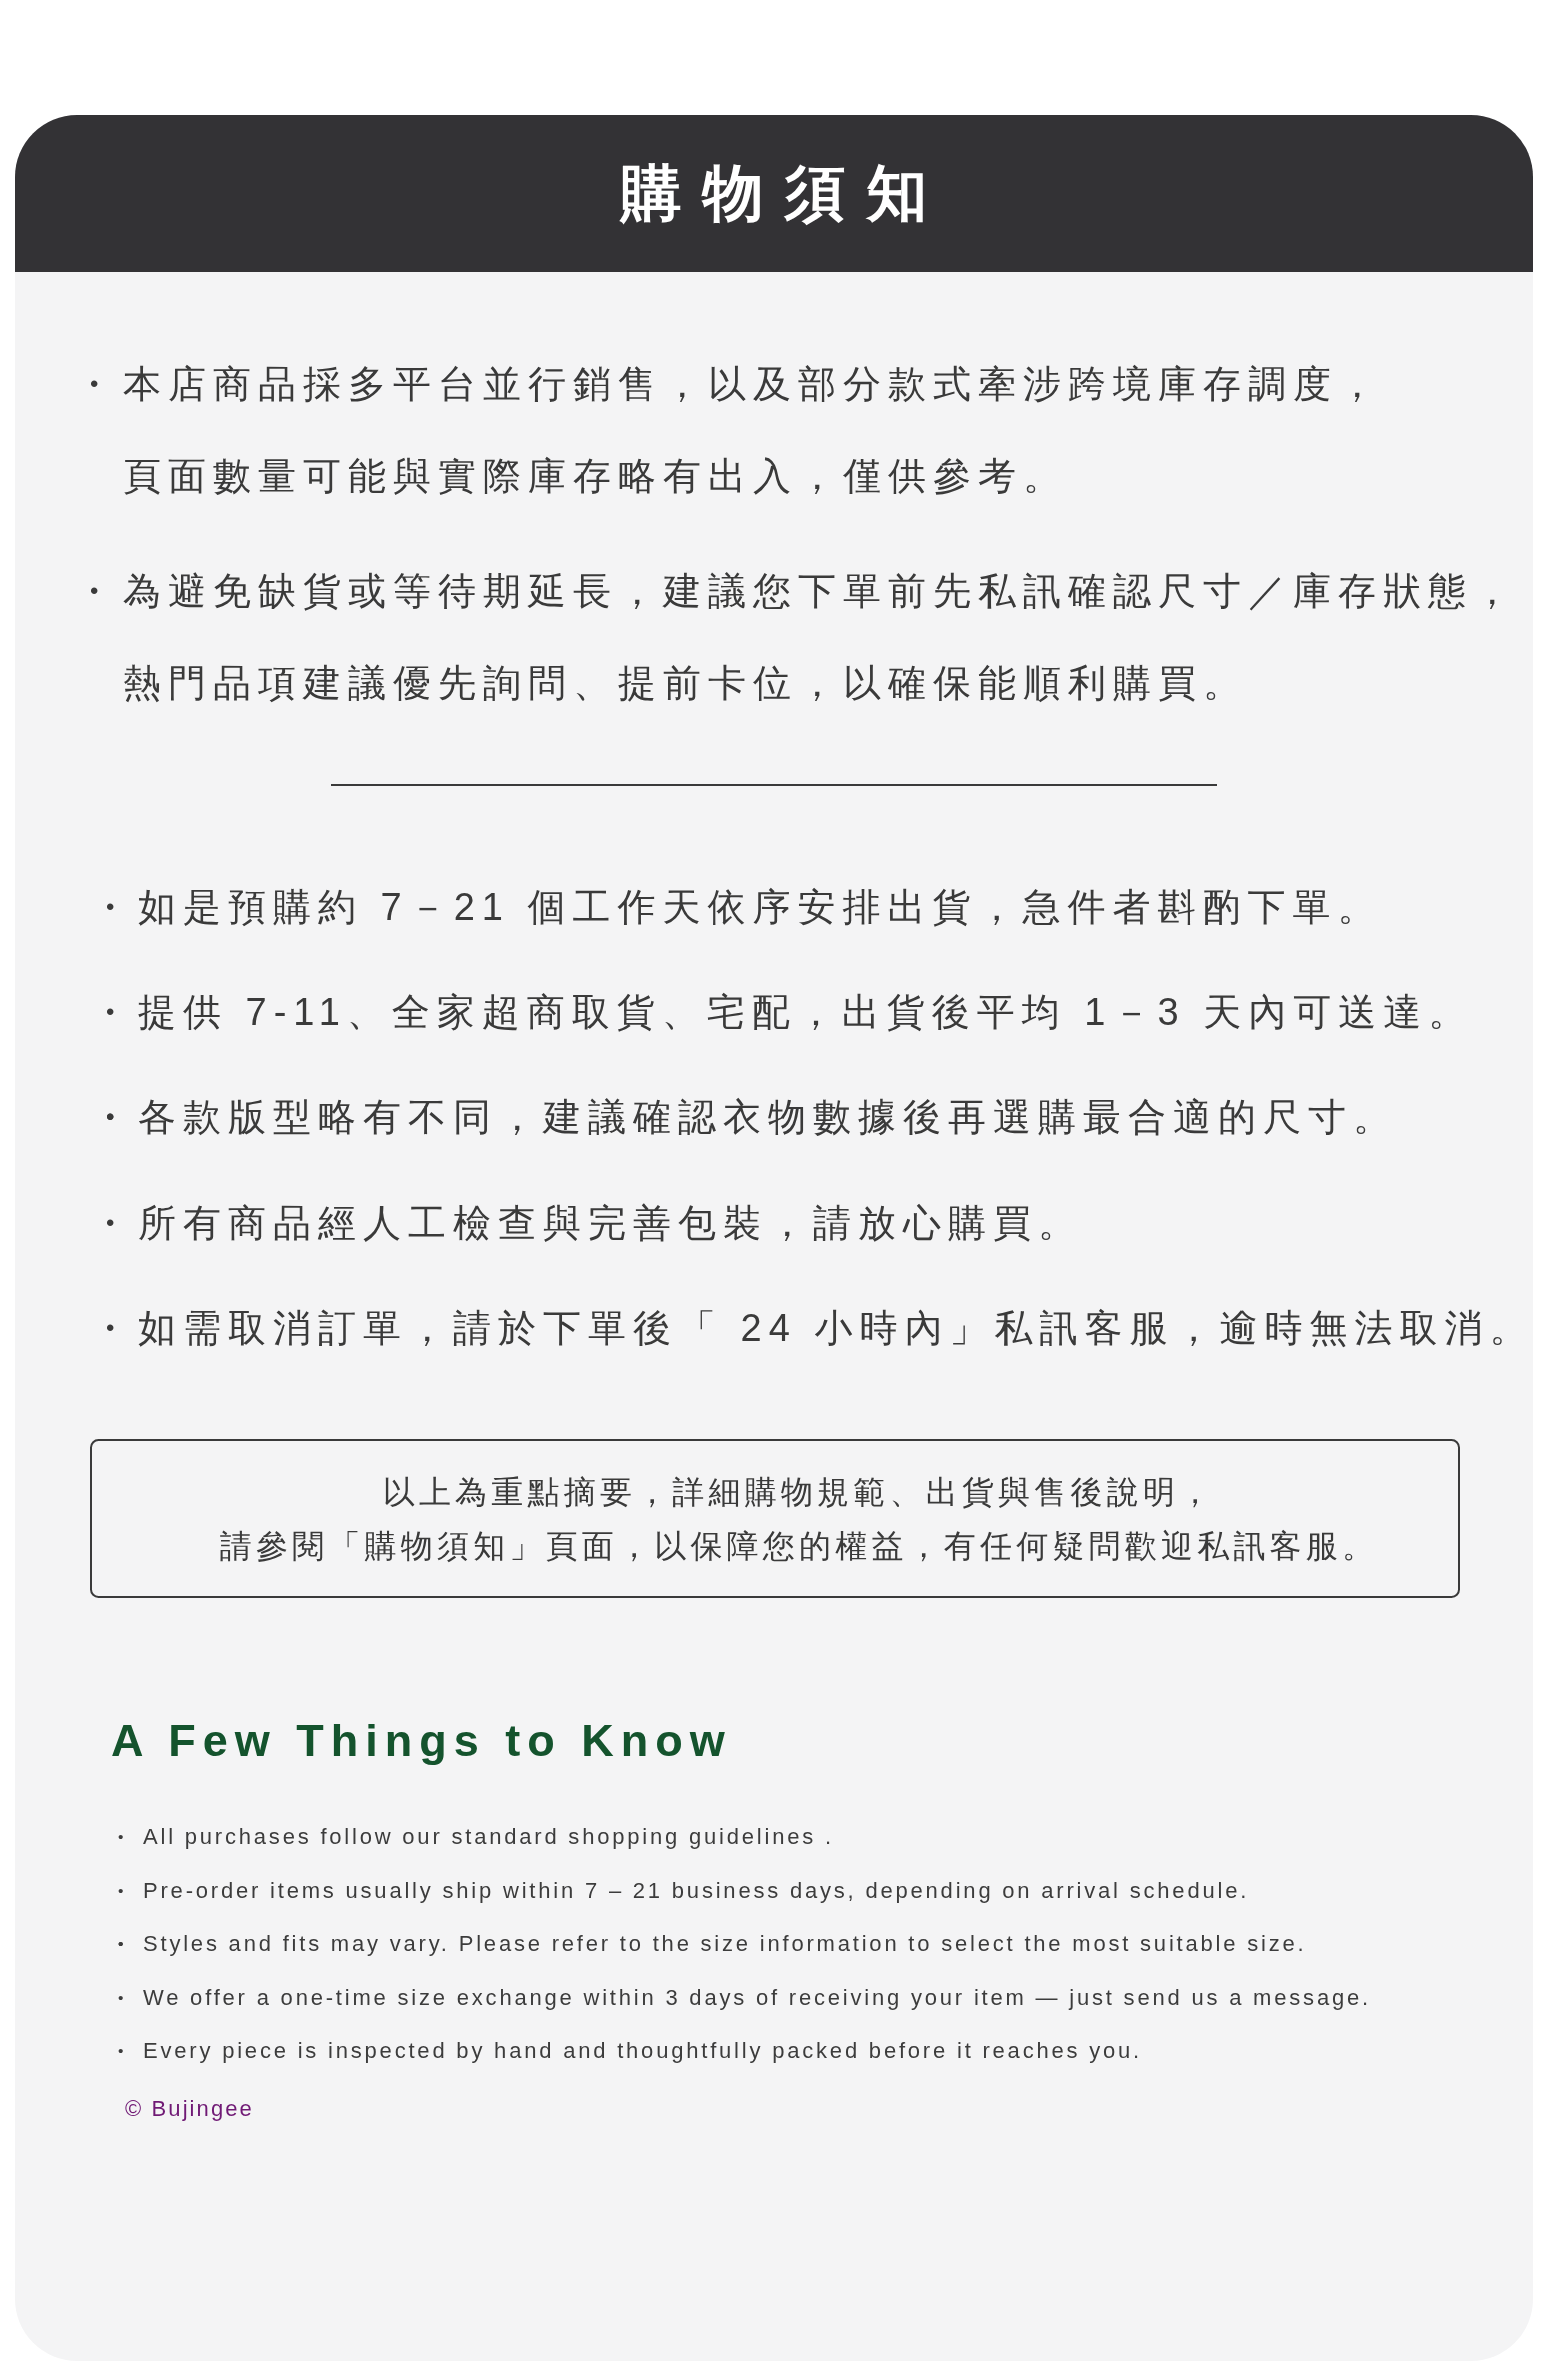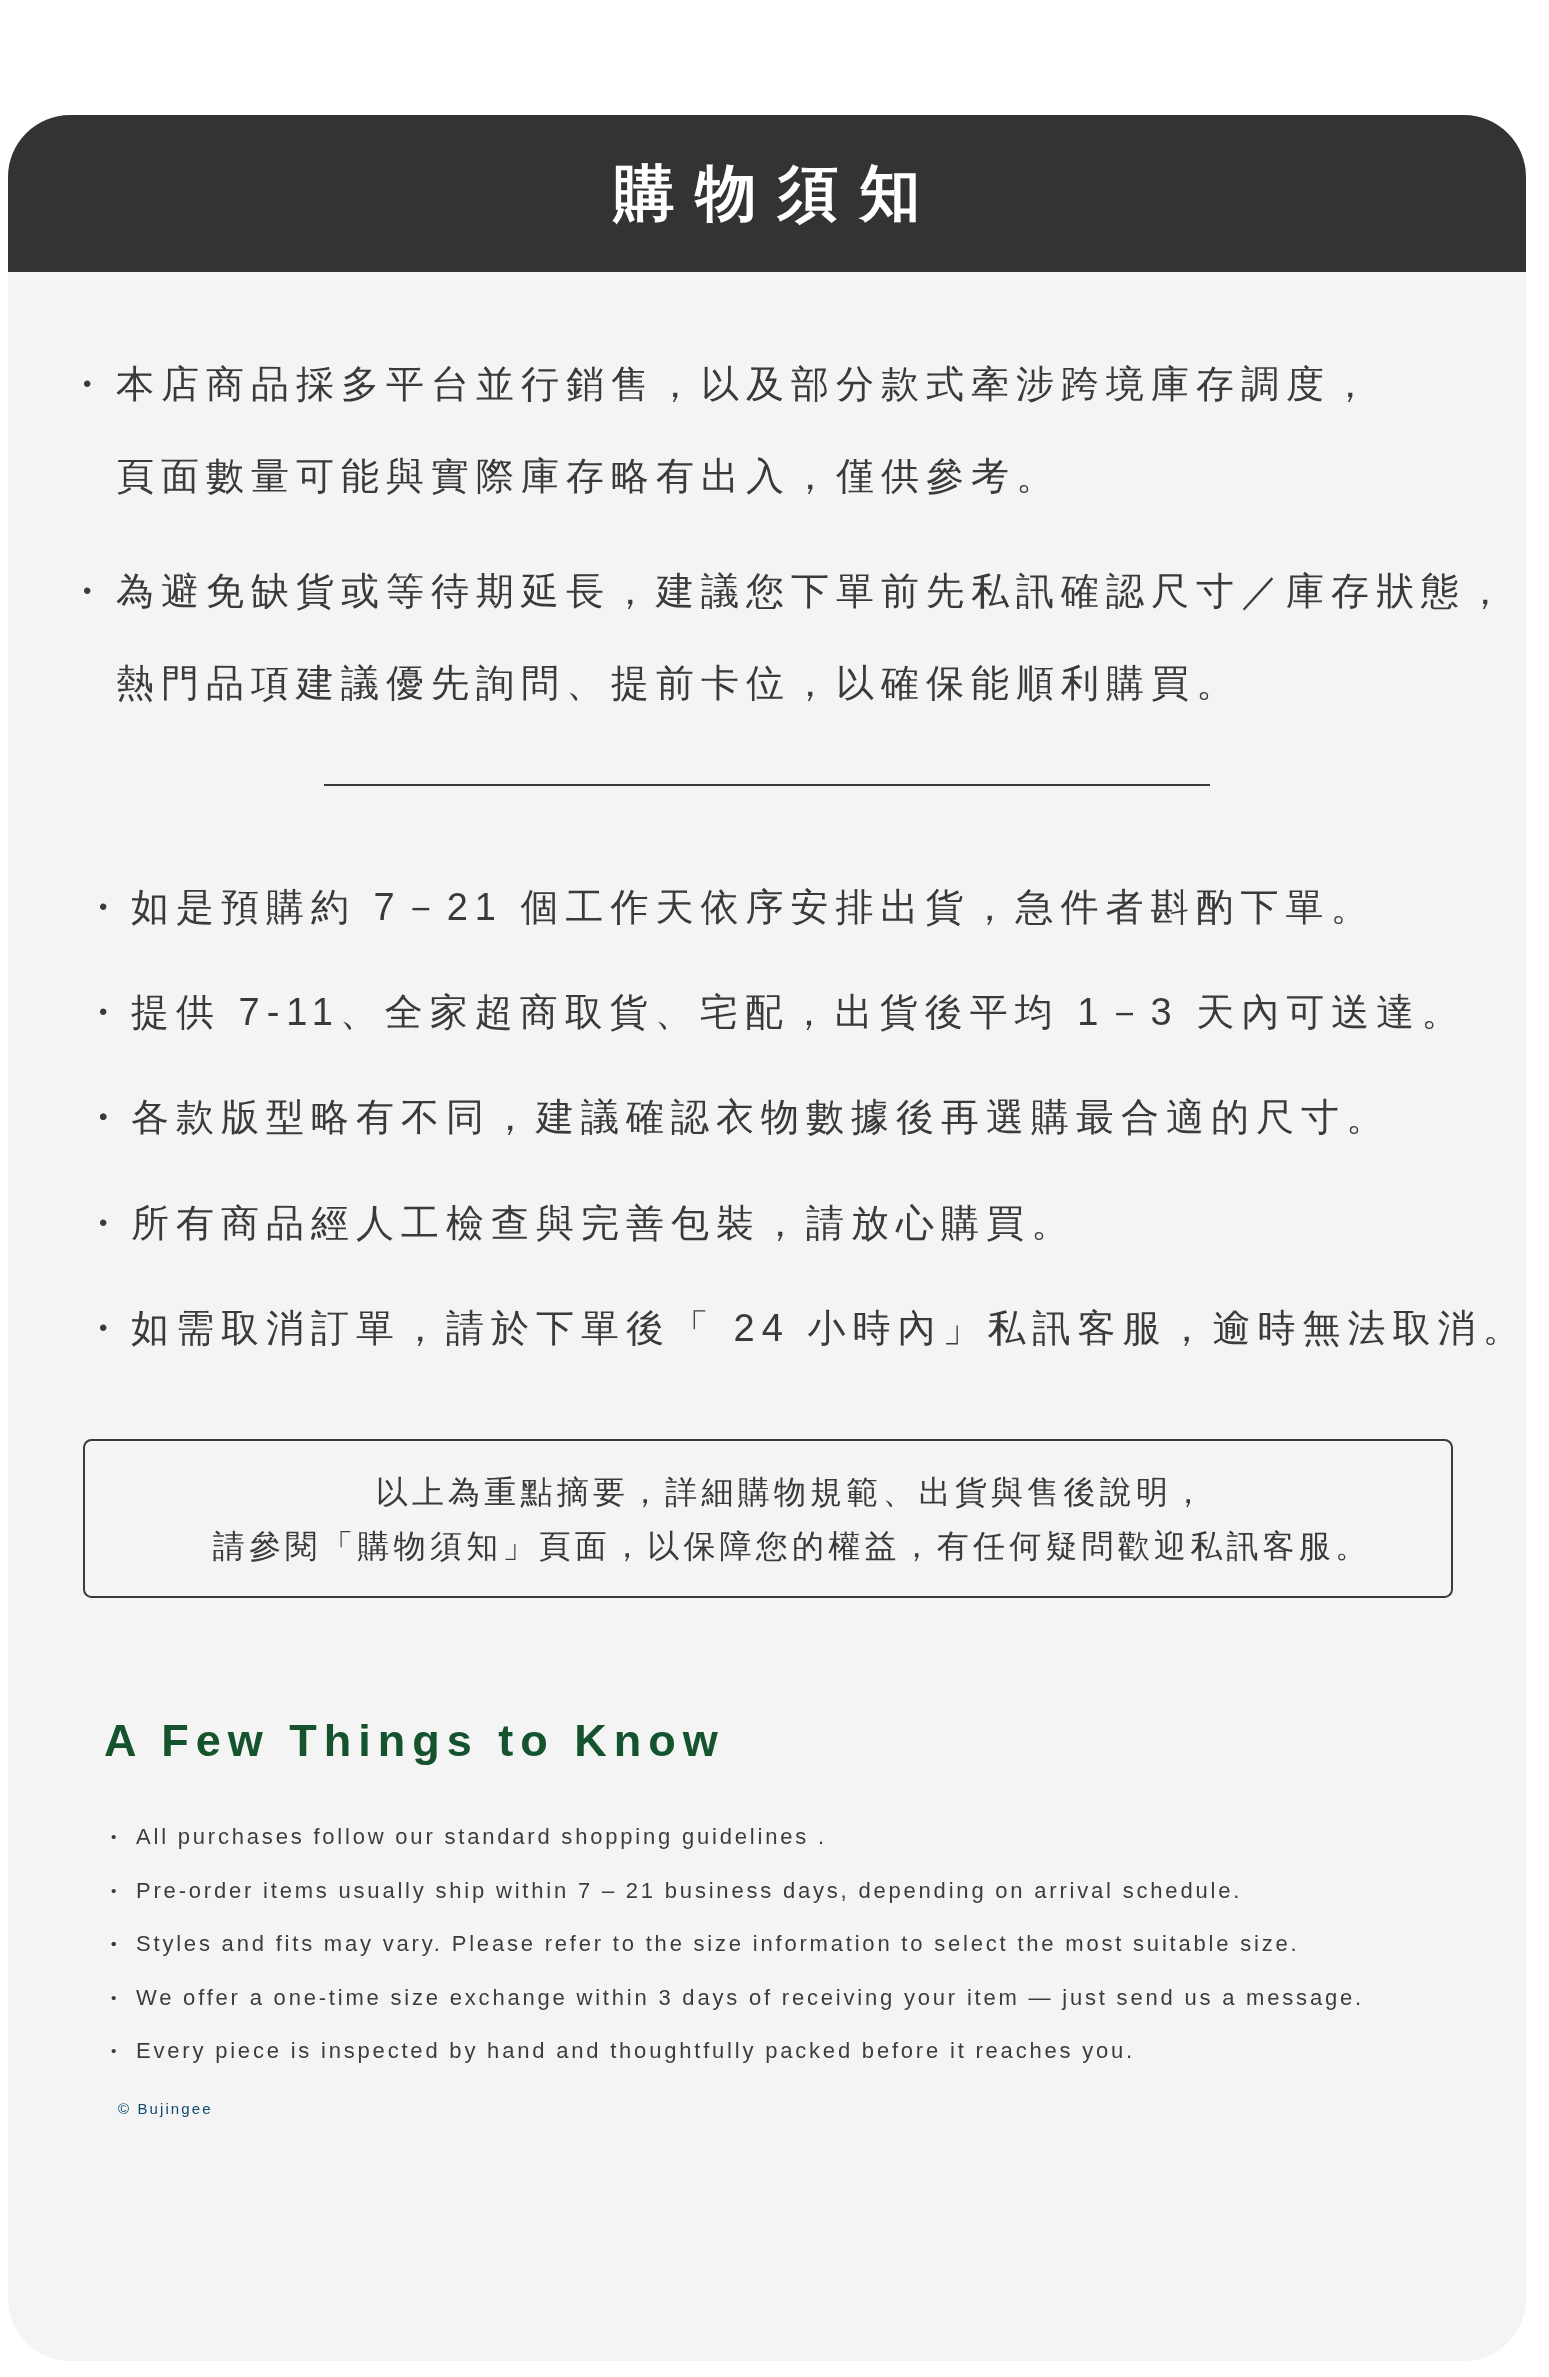--- a/index.html
+++ b/index.html
@@ -7,21 +7,21 @@
     padding: 0;
     width: 1549px;
     height: 2377px;
     background: #ffffff;
     font-family: "Liberation Sans", "DejaVu Sans", sans-serif;
     color: #3a3a3a;
     overflow: hidden;
   }
   .card {
     position: absolute;
-    left: 8px;
+    left: 15px;
     top: 115px;
     width: 1518px;
     height: 2246px;
     border-radius: 62px;
     overflow: hidden;
     background: #f4f4f5;
   }
   .card-header {
     height: 157px;
     background: #333235;
@@ -114,24 +114,24 @@
     margin-bottom: 22.5px;
     color: #3c3c3c;
     white-space: nowrap;
   }
   .en-item .bullet {
     line-height: 31px;
     font-size: 15.5px;
   }
   .copyright {
     margin: 29px 0 0 35px;
-    font-size: 15px;
+    font-size: 22px;
     letter-spacing: 2.1px;
     line-height: 28px;
-    color: #0c4a6e;
+    color: #701a75;
     white-space: nowrap;
   }
 </style>
 </head>
 <body>
 
 <div class="card">
 
   <div class="card-header">
     <div class="header-title">購物須知</div>

